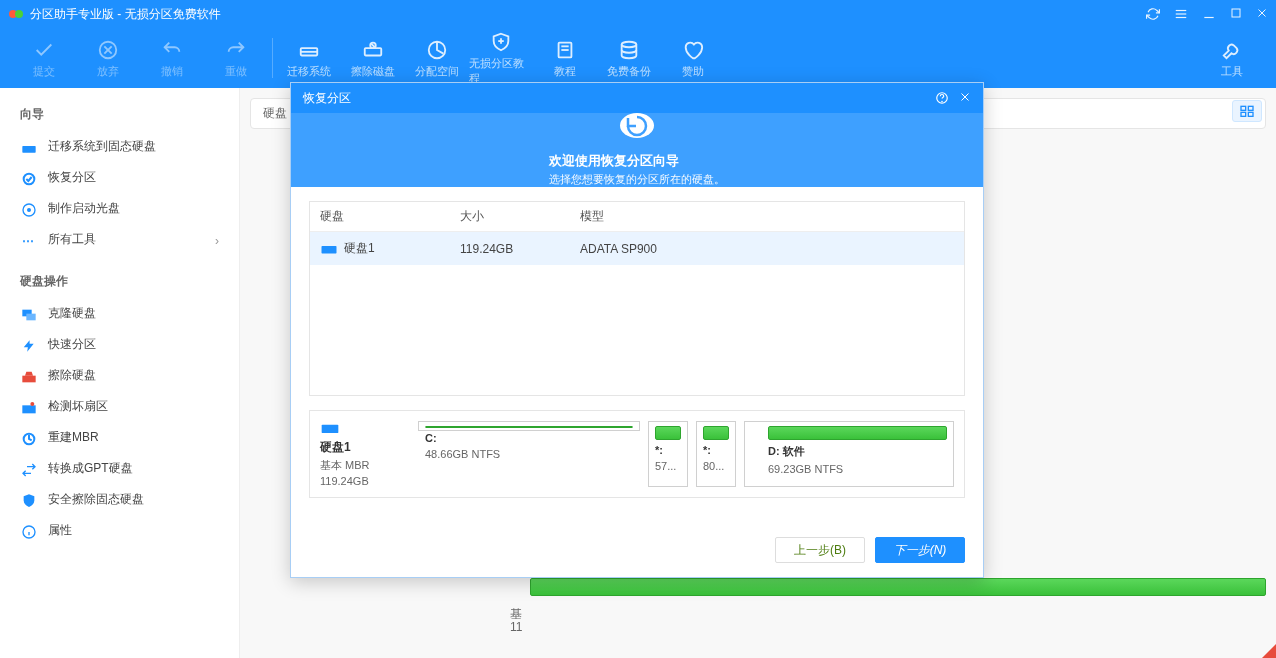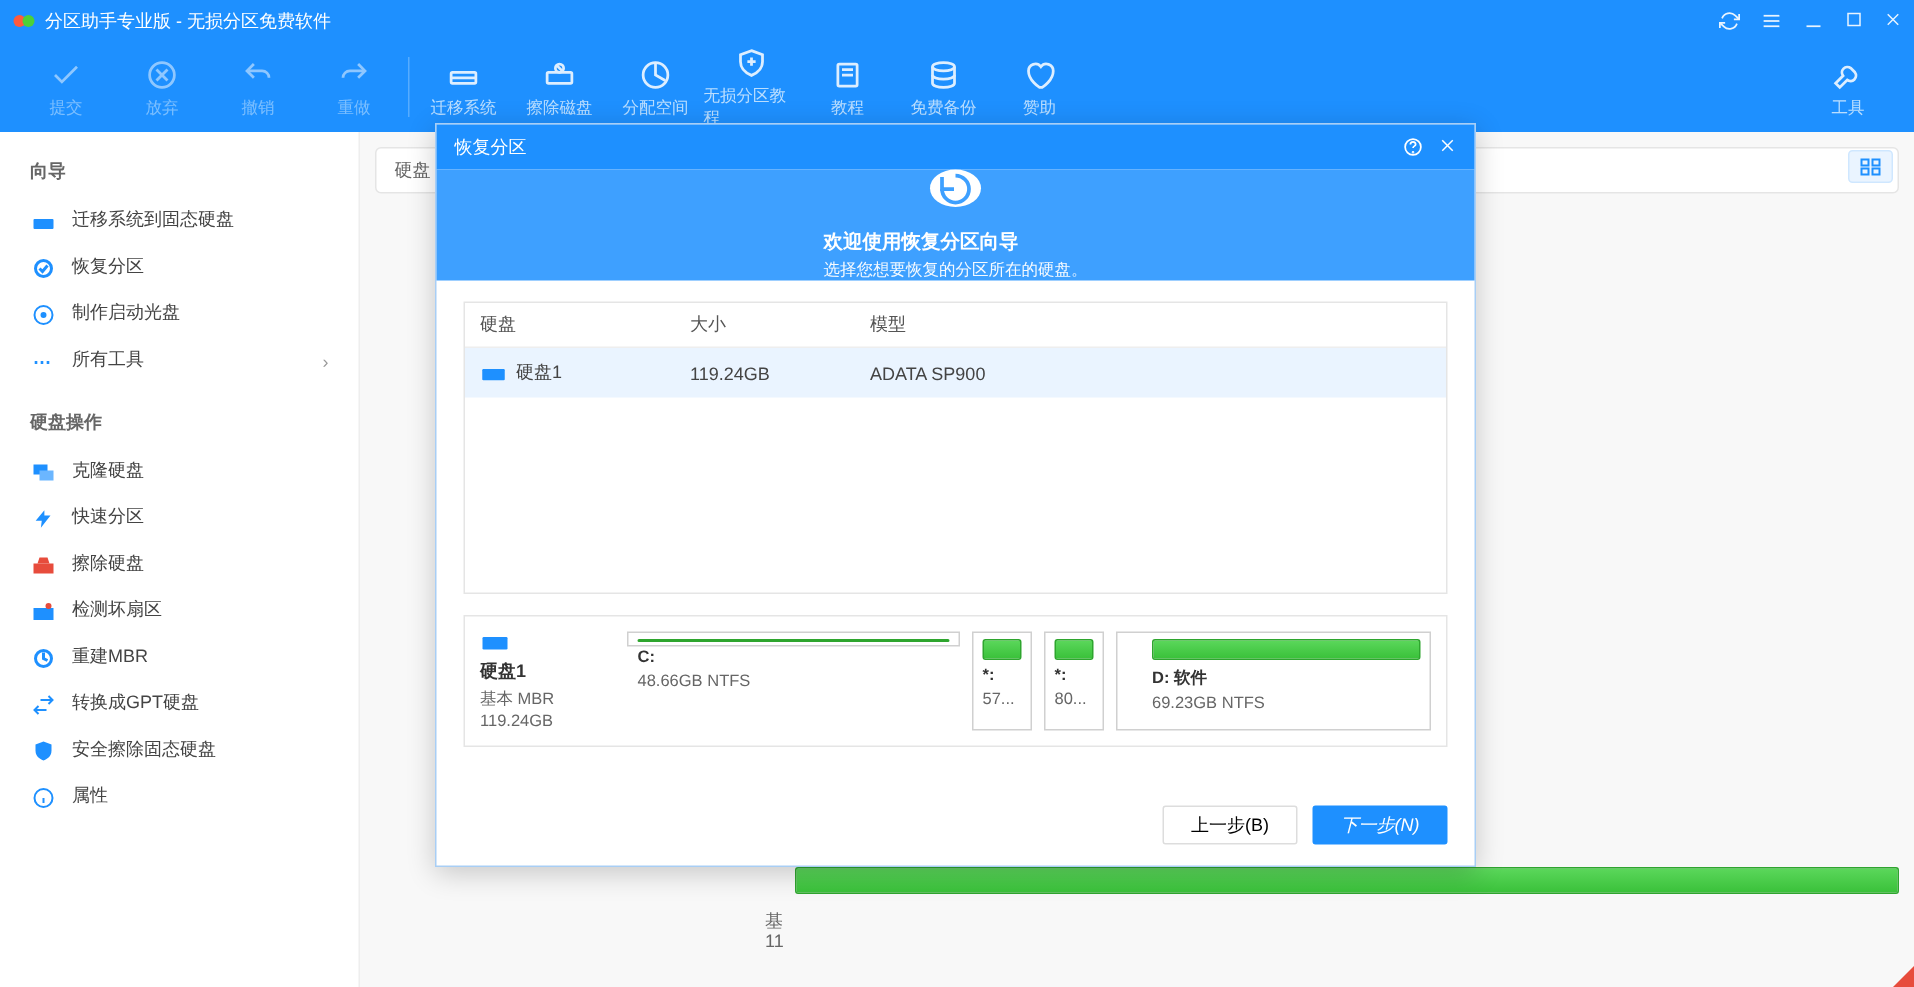--- a/index.html
+++ b/index.html
@@ -60,21 +60,21 @@
 .part { border: 1px solid #d0d0d0; padding: 4px 6px; display: flex; flex-direction: column; gap: 4px; }
 .part.main { flex: 1; }
 .part.small { width: 40px; }
 .part.big { width: 210px; padding-left: 23px; }
 .pbar { height: 14px; background: linear-gradient(#5bd75b,#3ac13a); border: 1px solid #2ea52e; border-radius: 2px; width: 100%; }
 .plabel { font-size: 11px; font-weight: bold; color: #333; }
 .psize { font-size: 11px; color: #666; }
 
 .m-foot { padding: 8px 18px 14px; display: flex; justify-content: flex-end; gap: 10px; }
 .btn { min-width: 90px; height: 26px; font-size: 12px; border-radius: 2px; cursor: pointer; display: flex; align-items: center; justify-content: center; }
-.btn.disabled { color: #000000; border: 1px solid #ddd; background: #fff; }
+.btn.disabled { color: #4d7c0f; border: 1px solid #ddd; background: #fff; }
 .btn.primary { background: #1e90ff; color: #fff; border: 1px solid #1e90ff; font-style: italic; }
 
 .corner-tri { position: absolute; right: 0; bottom: 0; width: 0; height: 0; border-left: 14px solid transparent; border-bottom: 14px solid #e74c3c; }
 
 svg { display: block; }
 </style>
 </head>
 <body>
 
 <div class="titlebar">

